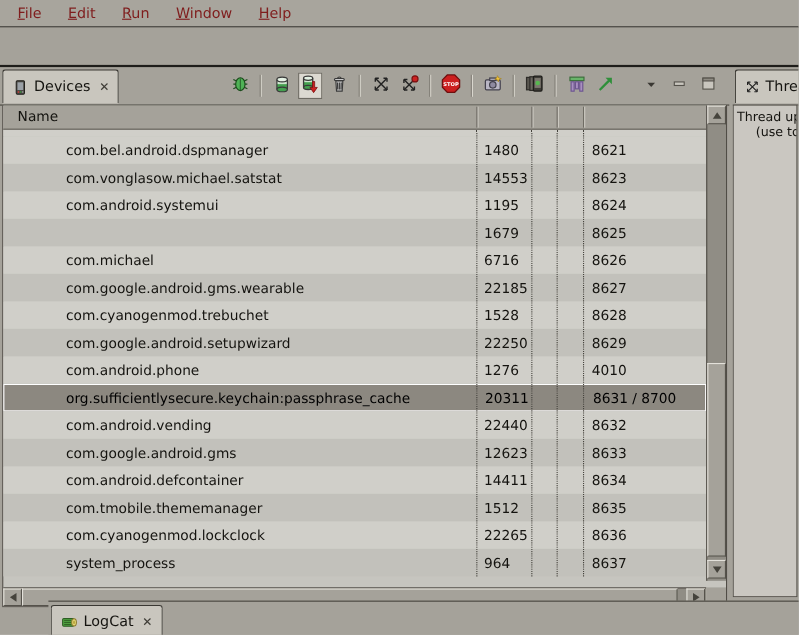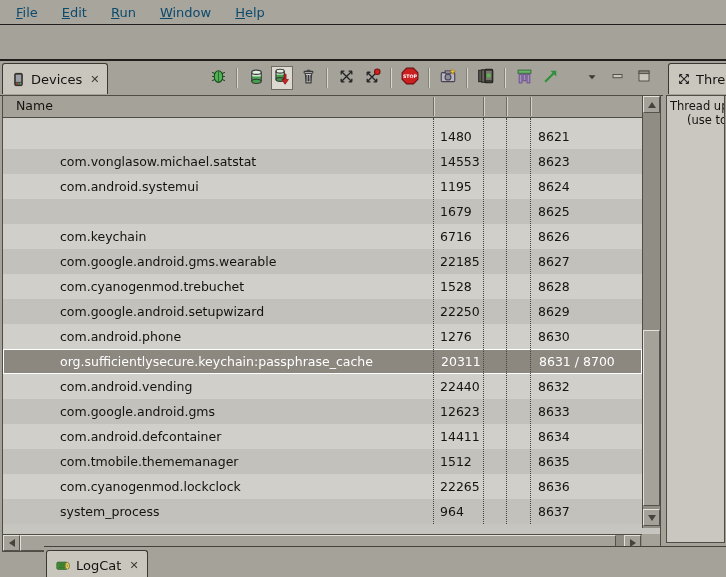--- a/index.html
+++ b/index.html
@@ -6,21 +6,21 @@
   body{
     width:726px;height:577px;position:relative;overflow:hidden;
     background:#a5a29a;
     font-family:"DejaVu Sans","Liberation Sans",sans-serif;
     color:#14130f;
     -webkit-font-smoothing:antialiased;
   }
   
   .menubar{position:absolute;top:0;left:0;right:0;height:24px;border-bottom:1px solid #1e1d1a;
     display:flex;align-items:center;padding-left:4px;background:#a8a59d;}
-  .menu-item{display:inline-block;padding:2px 12px;font-size:13px;color:#0c4a6e;cursor:default;}
+  .menu-item{display:inline-block;padding:2px 12px;font-size:13px;color:#7f1d1d;cursor:default;}
   .menu-item::first-letter{text-decoration:underline;}
   
   .toolbar-strip{position:absolute;top:25px;left:0;right:0;height:34px;background:#a5a29a;border-bottom:2px solid #1e1d1a;}
   
   .left-panel{position:absolute;top:61px;left:0;width:663px;height:485px;}
   .right-panel{position:absolute;top:61px;left:666px;width:60px;height:482px;overflow:hidden;}
   .tabstrip{position:absolute;top:0;left:0;right:0;height:34px;border-bottom:1px solid #45423b;}
   .tab{position:absolute;top:2px;height:31px;display:flex;align-items:center;gap:5px;
     background:#c9c6be;border:1px solid #3a3833;border-bottom:none;border-radius:3px 3px 0 0;
     padding:0 8px;box-sizing:border-box;font-size:13px;white-space:nowrap;}
@@ -38,21 +38,21 @@
   .table-header{position:absolute;top:0;left:0;width:639px;height:22px;background:#a5a29a;
     border-bottom:1px solid #504d46;box-sizing:border-box;}
   .header-label{position:absolute;left:13px;top:0;line-height:20px;font-size:12.5px;}
   .hsep{position:absolute;top:1px;height:19px;width:2px;box-sizing:border-box;
     border-left:1px solid #6f6c64;border-right:1px solid #d5d2ca;}
   .rows{position:absolute;top:22px;left:0;width:639px;height:412px;}
   .partial-row{height:6px;background:#d0cfc9;}
   .trow{position:relative;height:25px;line-height:25px;font-size:12.5px;}
   .trow.light{background:#d0cfc9;}
   .trow.dark{background:#c2c1bb;}
-  .trow.selected{background:#8c8880;color:#ffffff;border:1px solid #ffffff;box-sizing:border-box;line-height:23px;}
+  .trow.selected{background:#8c8880;color:#000000;border:1px solid #ffffff;box-sizing:border-box;line-height:23px;}
   .cell-name{position:absolute;left:57px;white-space:nowrap;}
   .trow.selected .cell-name{left:56px;}
   .cell-pid{position:absolute;left:437px;}
   .cell-port{position:absolute;left:535px;white-space:nowrap;}
   .gridline{position:absolute;top:0;height:406px;width:0;border-left:1px dotted #45433d;pointer-events:none;z-index:6;}
   
   .vscroll{position:absolute;top:0;right:0;width:18px;height:432px;background:#908d85;
     border-left:1px solid #504d46;box-sizing:border-box;}
   .hscroll{position:absolute;bottom:0;left:0;width:639px;height:17px;background:#908d85;
     border-top:1px solid #504d46;box-sizing:border-box;}
@@ -233,39 +233,40 @@
       <span class="hsep" style="left:430px;"></span>
       <span class="hsep" style="left:480px;"></span>
       <span class="hsep" style="left:503px;"></span>
       <span class="hsep" style="left:527px;"></span>
     </div>
 
     <div class="rows">
       <div class="partial-row"></div>
 
     <div class="trow light">
+          <span class="cell-name">com.bel.android.dspmanager</span>
           <span class="cell-pid">1480</span>
           <span class="cell-port">8621</span>
         </div>
         <div class="trow dark">
           <span class="cell-name">com.vonglasow.michael.satstat</span>
           <span class="cell-pid">14553</span>
           <span class="cell-port">8623</span>
         </div>
         <div class="trow light">
           <span class="cell-name">com.android.systemui</span>
           <span class="cell-pid">1195</span>
           <span class="cell-port">8624</span>
         </div>
         <div class="trow dark">
           <span class="cell-pid">1679</span>
           <span class="cell-port">8625</span>
         </div>
         <div class="trow light">
-          <span class="cell-name">com.keychain</span>
+          <span class="cell-name">com.michael</span>
           <span class="cell-pid">6716</span>
           <span class="cell-port">8626</span>
         </div>
         <div class="trow dark">
           <span class="cell-name">com.google.android.gms.wearable</span>
           <span class="cell-pid">22185</span>
           <span class="cell-port">8627</span>
         </div>
         <div class="trow light">
           <span class="cell-name">com.cyanogenmod.trebuchet</span>
@@ -273,21 +274,21 @@
           <span class="cell-port">8628</span>
         </div>
         <div class="trow dark">
           <span class="cell-name">com.google.android.setupwizard</span>
           <span class="cell-pid">22250</span>
           <span class="cell-port">8629</span>
         </div>
         <div class="trow light">
           <span class="cell-name">com.android.phone</span>
           <span class="cell-pid">1276</span>
-          <span class="cell-port">8630</span>
+          <span class="cell-port">4010</span>
         </div>
         <div class="trow selected">
           <span class="cell-name">org.sufficientlysecure.keychain:passphrase_cache</span>
           <span class="cell-pid">20311</span>
           <span class="cell-port">8631 / 8700</span>
         </div>
         <div class="trow light">
           <span class="cell-name">com.android.vending</span>
           <span class="cell-pid">22440</span>
           <span class="cell-port">8632</span>

